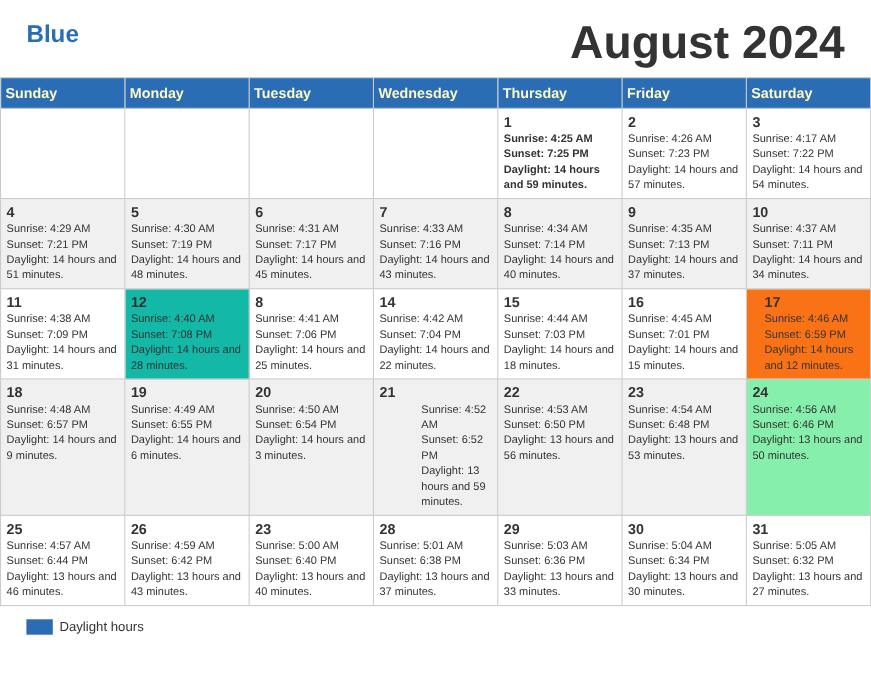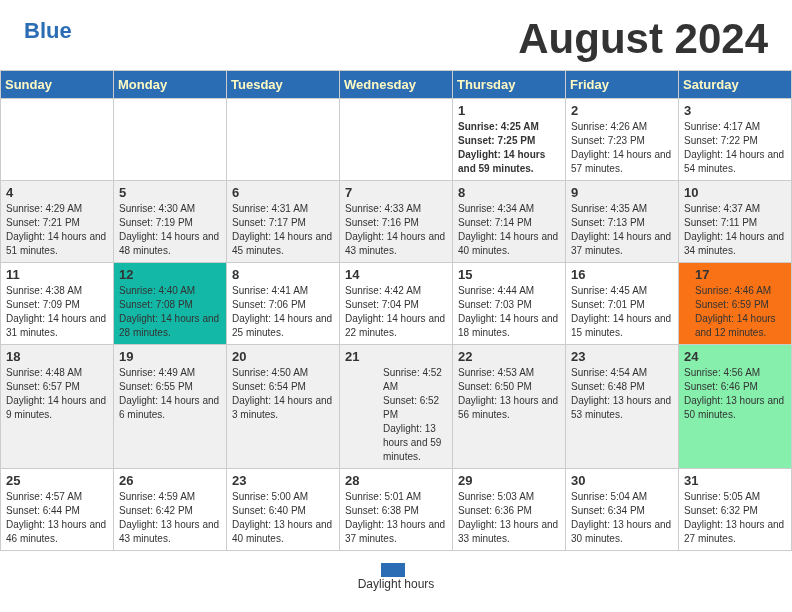--- a/index.html
+++ b/index.html
@@ -41,21 +41,21 @@
     }
     
     .calendar tr:nth-child(even) td { background: #f4f4f4; }
     .calendar tr:nth-child(odd) td { background: #ffffff; }
     
     .day-num { font-size: 13px; font-weight: bold; display: block; margin-bottom: 2px; }
     .day-info { font-size: 10px; line-height: 1.4; }
     
     .empty { background: #fff !important; }
     
-    .footer { display: flex; align-items: center; padding: 4px 24px; flex-direction: column; }
+    .footer { display: flex; align-items: center; padding: 4px 24px; }
     .footer-box { width: 24px; height: 14px; background: #2a6db5; margin-right: 6px; }
     .footer-text { font-size: 12px; color: #333; }
     
     table { border-spacing: 0; }
   </style>
 </head>
 <body>
 
 <div class="header">
   <div class="logo">

